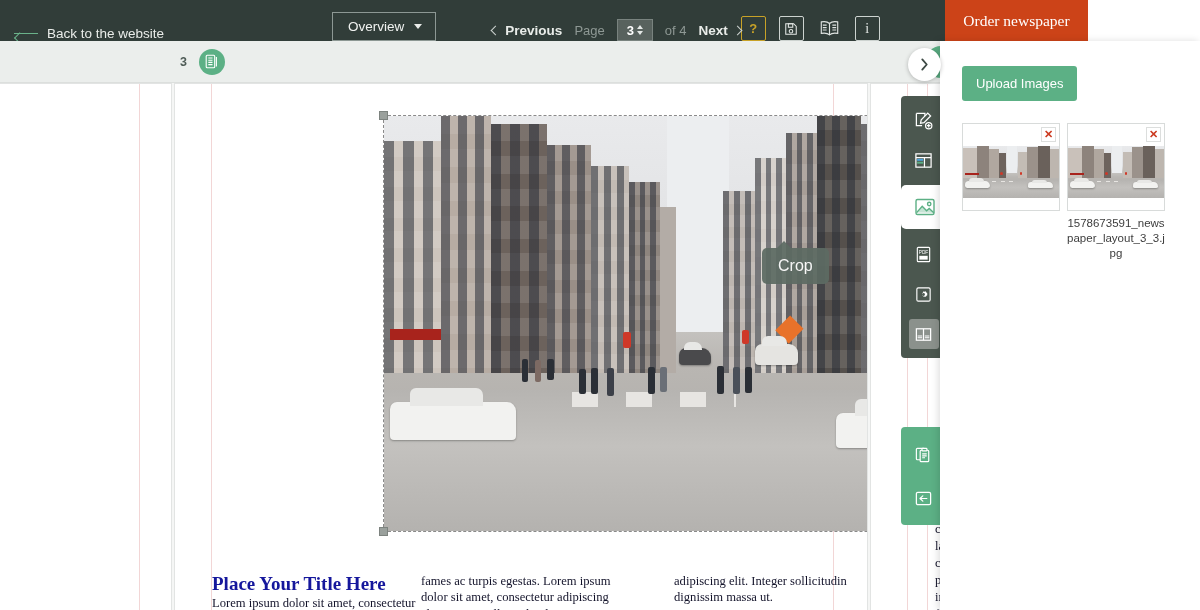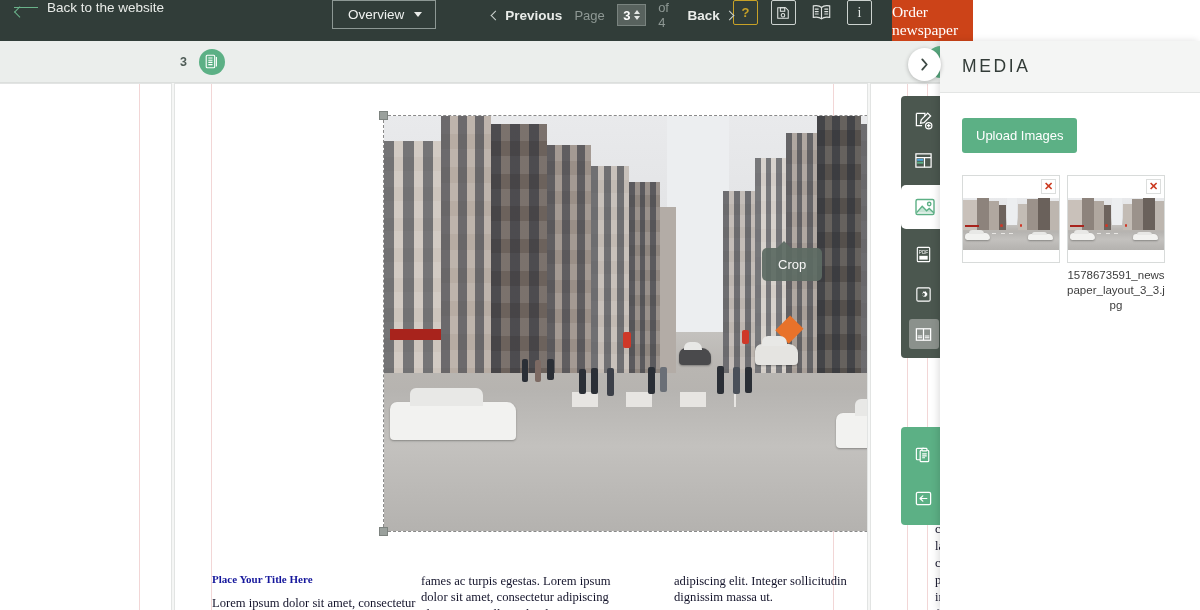--- a/index.html
+++ b/index.html
@@ -6,23 +6,23 @@
   html, body {
     width: 1200px; height: 610px;
     overflow: hidden;
     font-family: "Liberation Sans", sans-serif;
     background: #ffffff;
   }
 
   
   .topbar {
     position: absolute; top: 0; left: 0;
-    width: 973px; height: 41px;
+    width: 1088px; height: 41px;
     background: #313d39;
-    display: flex; align-items: flex-start;
+    display: flex; align-items: flex-end;
     color: #e8ebe9;
     font-size: 13px;
   }
   .back-link {
     display: flex; align-items: center; gap: 9px;
     margin-left: 14px; cursor: pointer;
   }
   .arrow-left-icon {
     width: 24px; height: 10px; position: relative; display: block;
   }
@@ -133,21 +133,21 @@
     font-size: 47px; line-height: 53px;
     letter-spacing: 1px;
   }
   .body-col {
     font-family: "Liberation Serif", serif;
     font-size: 12.6px; line-height: 16.4px; color: #14142b;
     text-align: left;
   }
   .col-title {
     font-family: "Liberation Serif", serif;
-    color: #15179c; font-weight: 700; font-size: 11px;
+    color: #15179c; font-weight: 700; font-size: 19px;
   }
 
   
   .img-frame {
     position: absolute; left: 209px; top: 32px;
     width: 628px; height: 415px;
     outline: 1px dashed #8a8a8a;
   }
   .photo {
     position: absolute; inset: 0; overflow: hidden; background: #b9b2ad;
@@ -155,21 +155,21 @@
   .handle {
     position: absolute; width: 9px; height: 9px;
     background: #9aa09c; border: 1px solid #7d837f; z-index: 6;
   }
   .h-nw { left: -5px;  top: -5px; }
   .h-sw { left: -5px;  bottom: -5px; }
 
   .tooltip {
     position: absolute; left: 762px; top: 165px;
     background: #5d6b63; color: #fff;
-    font-size: 13px; padding: 9px 16px; border-radius: 5px;
+    font-size: 16px; padding: 9px 16px; border-radius: 5px;
     z-index: 9; opacity: .93;
   }
   .tooltip::before{
     content:""; position:absolute; left: 14px; top: -7px;
     border-left: 8px solid transparent; border-right: 8px solid transparent;
     border-bottom: 8px solid #5d6b63;
   }
 
   
   .rail {
@@ -292,21 +292,21 @@
     <span class="pg-word">Page</span>
     <div class="pg-input">
       <span>3</span>
       <span class="spin">
           <i class="up"></i>
           <i class="dn"></i>
         </span>
     </div>
     <span class="pg-word">of 4</span>
     <div class="pg-next">
-      <span>Back</span>
+      <span>Next</span>
       <span class="chev right"></span>
     </div>
   </div>
 
 
   <div class="tool-icons">
     <div class="ticon help">?</div>
     <div class="ticon">
       <svg width="14" height="14" viewBox="0 0 16 16" fill="none" stroke="#e3e7e5" stroke-width="1.2">
         <path d="M2 2h9l3 3v9H2z"></path>
@@ -506,21 +506,20 @@
 </div>
 
 <div class="green-blob"></div>
 <div class="collapse-btn">
   <svg width="13" height="13" viewBox="0 0 14 14" fill="none" stroke="#3e4a45" stroke-width="2" stroke-linecap="round" stroke-linejoin="round">
     <path d="M4.6 1.6L9.4 7l-4.8 5.4"></path>
     </svg>
 </div>
 
 <div class="media-panel">
-  <div class="media-head">MEDIA</div>
 
   <div class="media-btns">
     <button class="mbtn">Upload Images</button>
   </div>
 
   <div class="thumbs">
     <div class="thumb-cell">
       <div class="thumb-box">
         <div class="thumb-x">✕</div>
         <div class="thumb-img">

